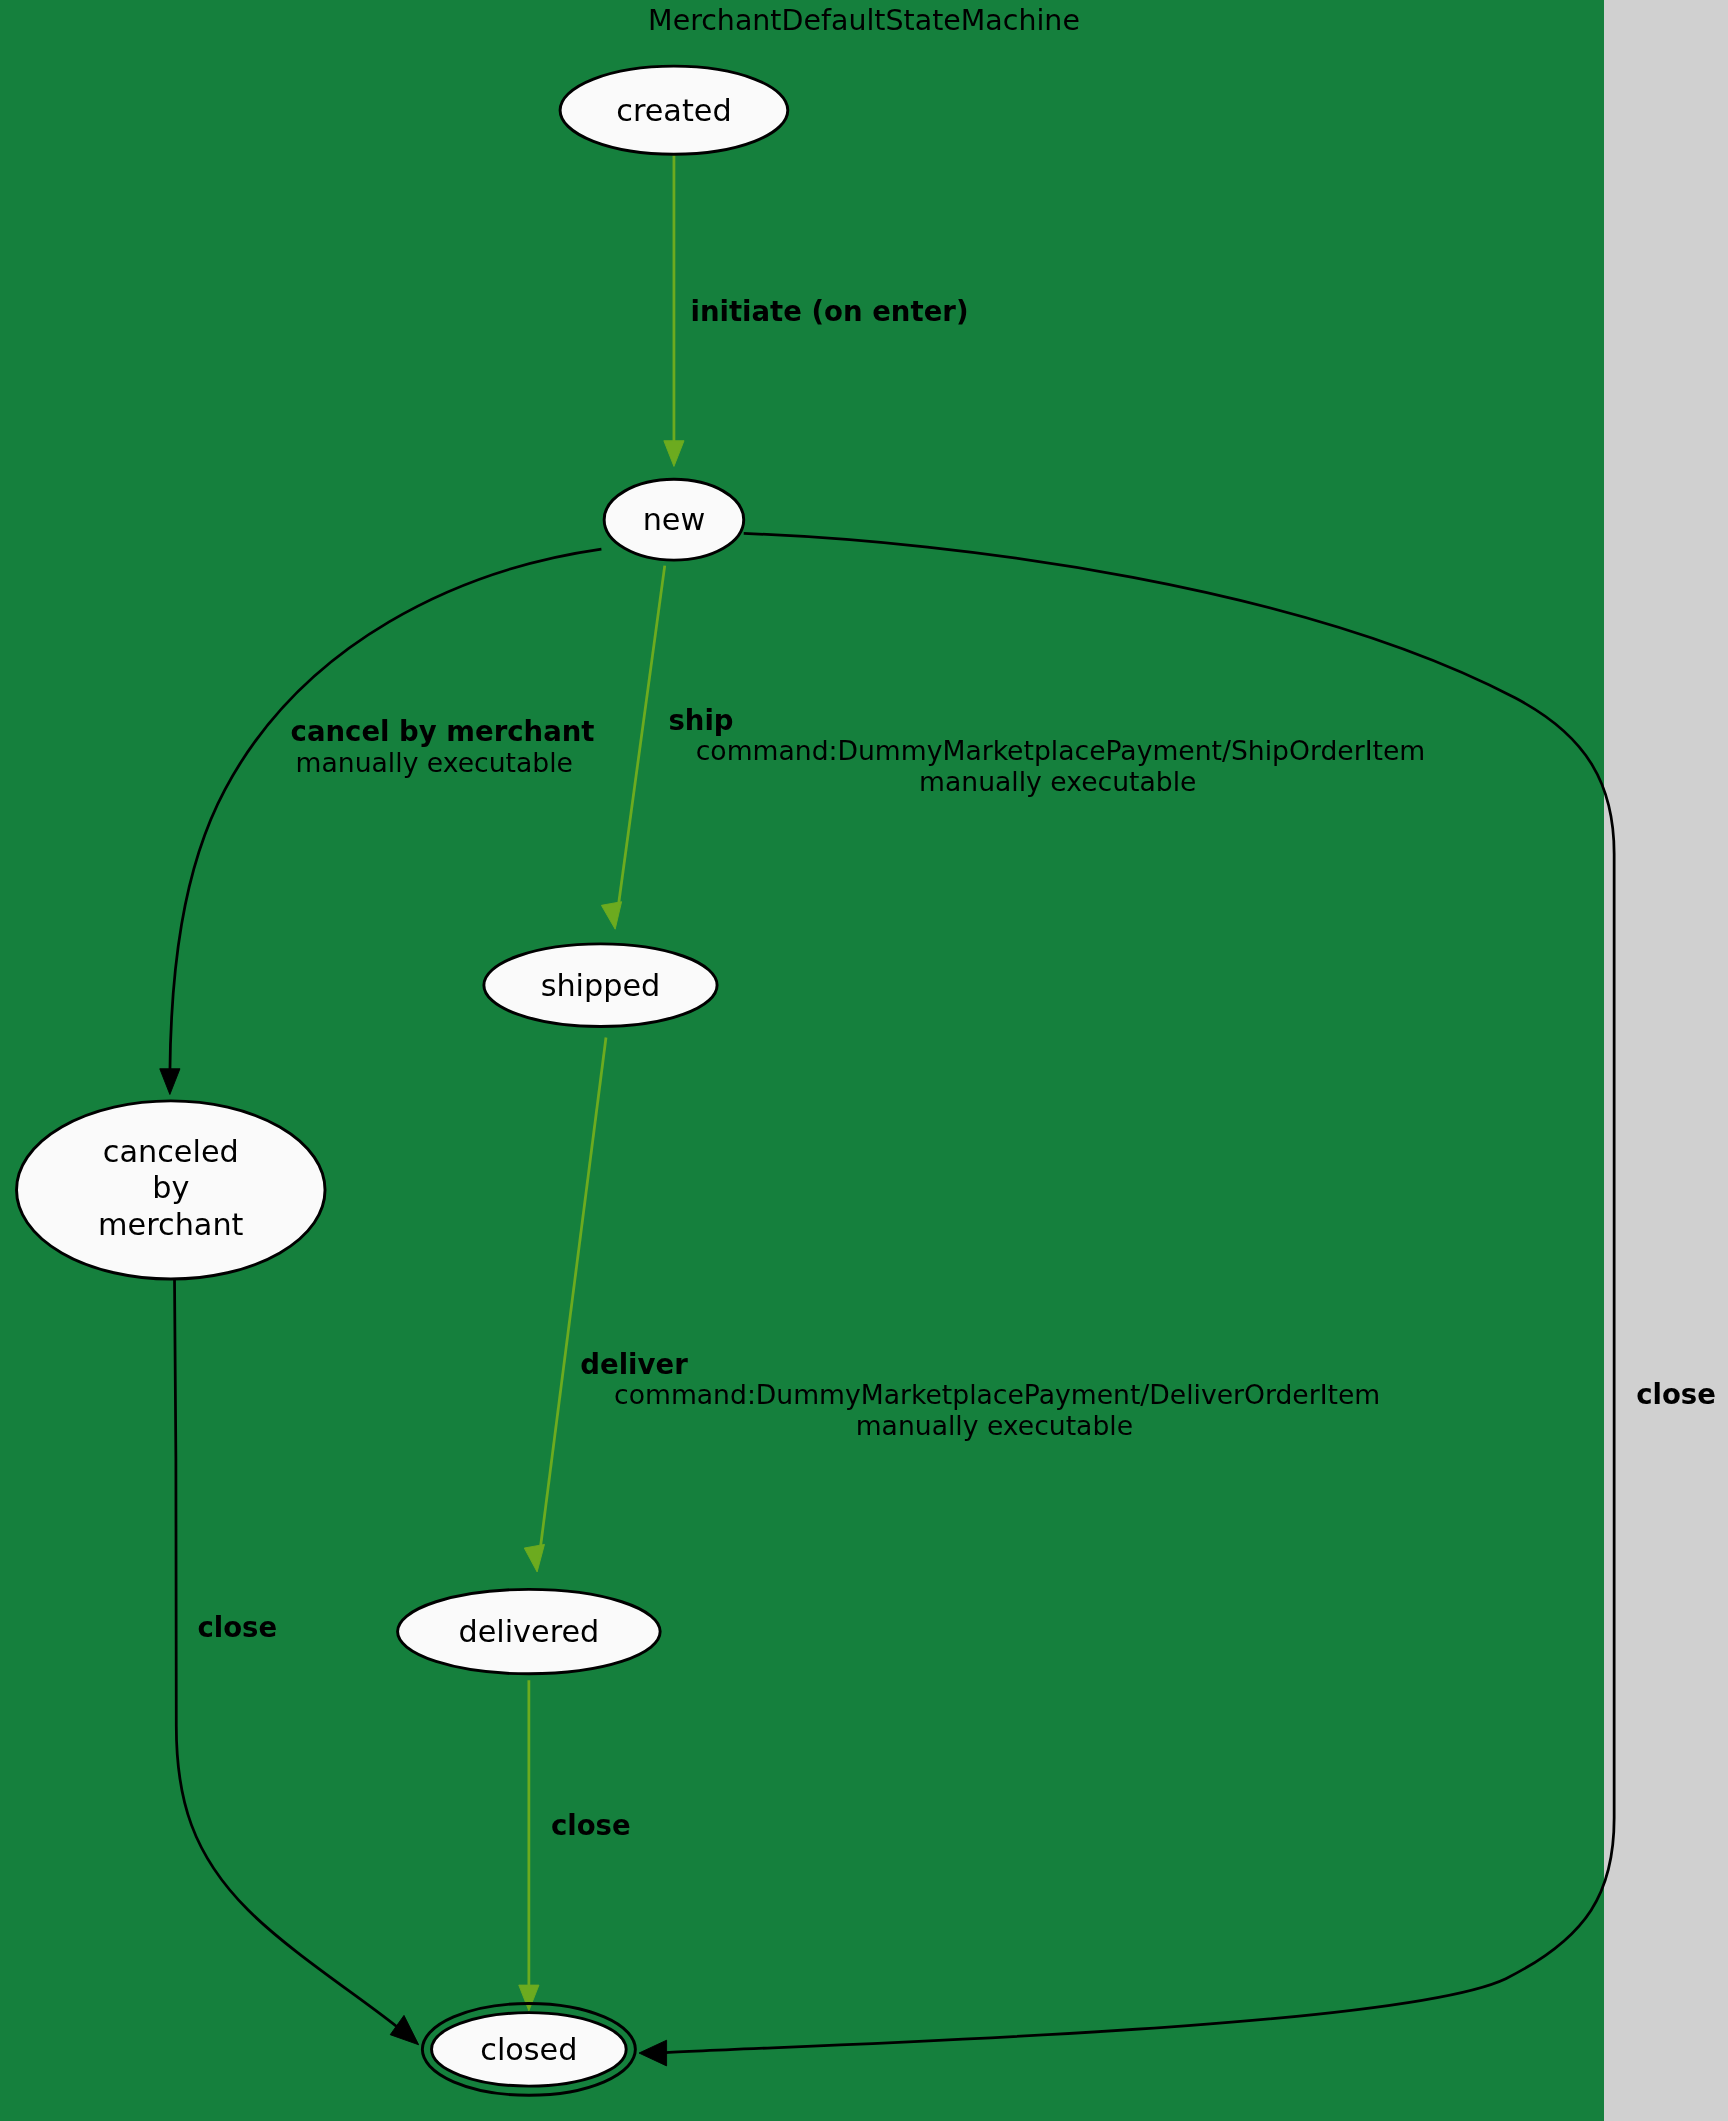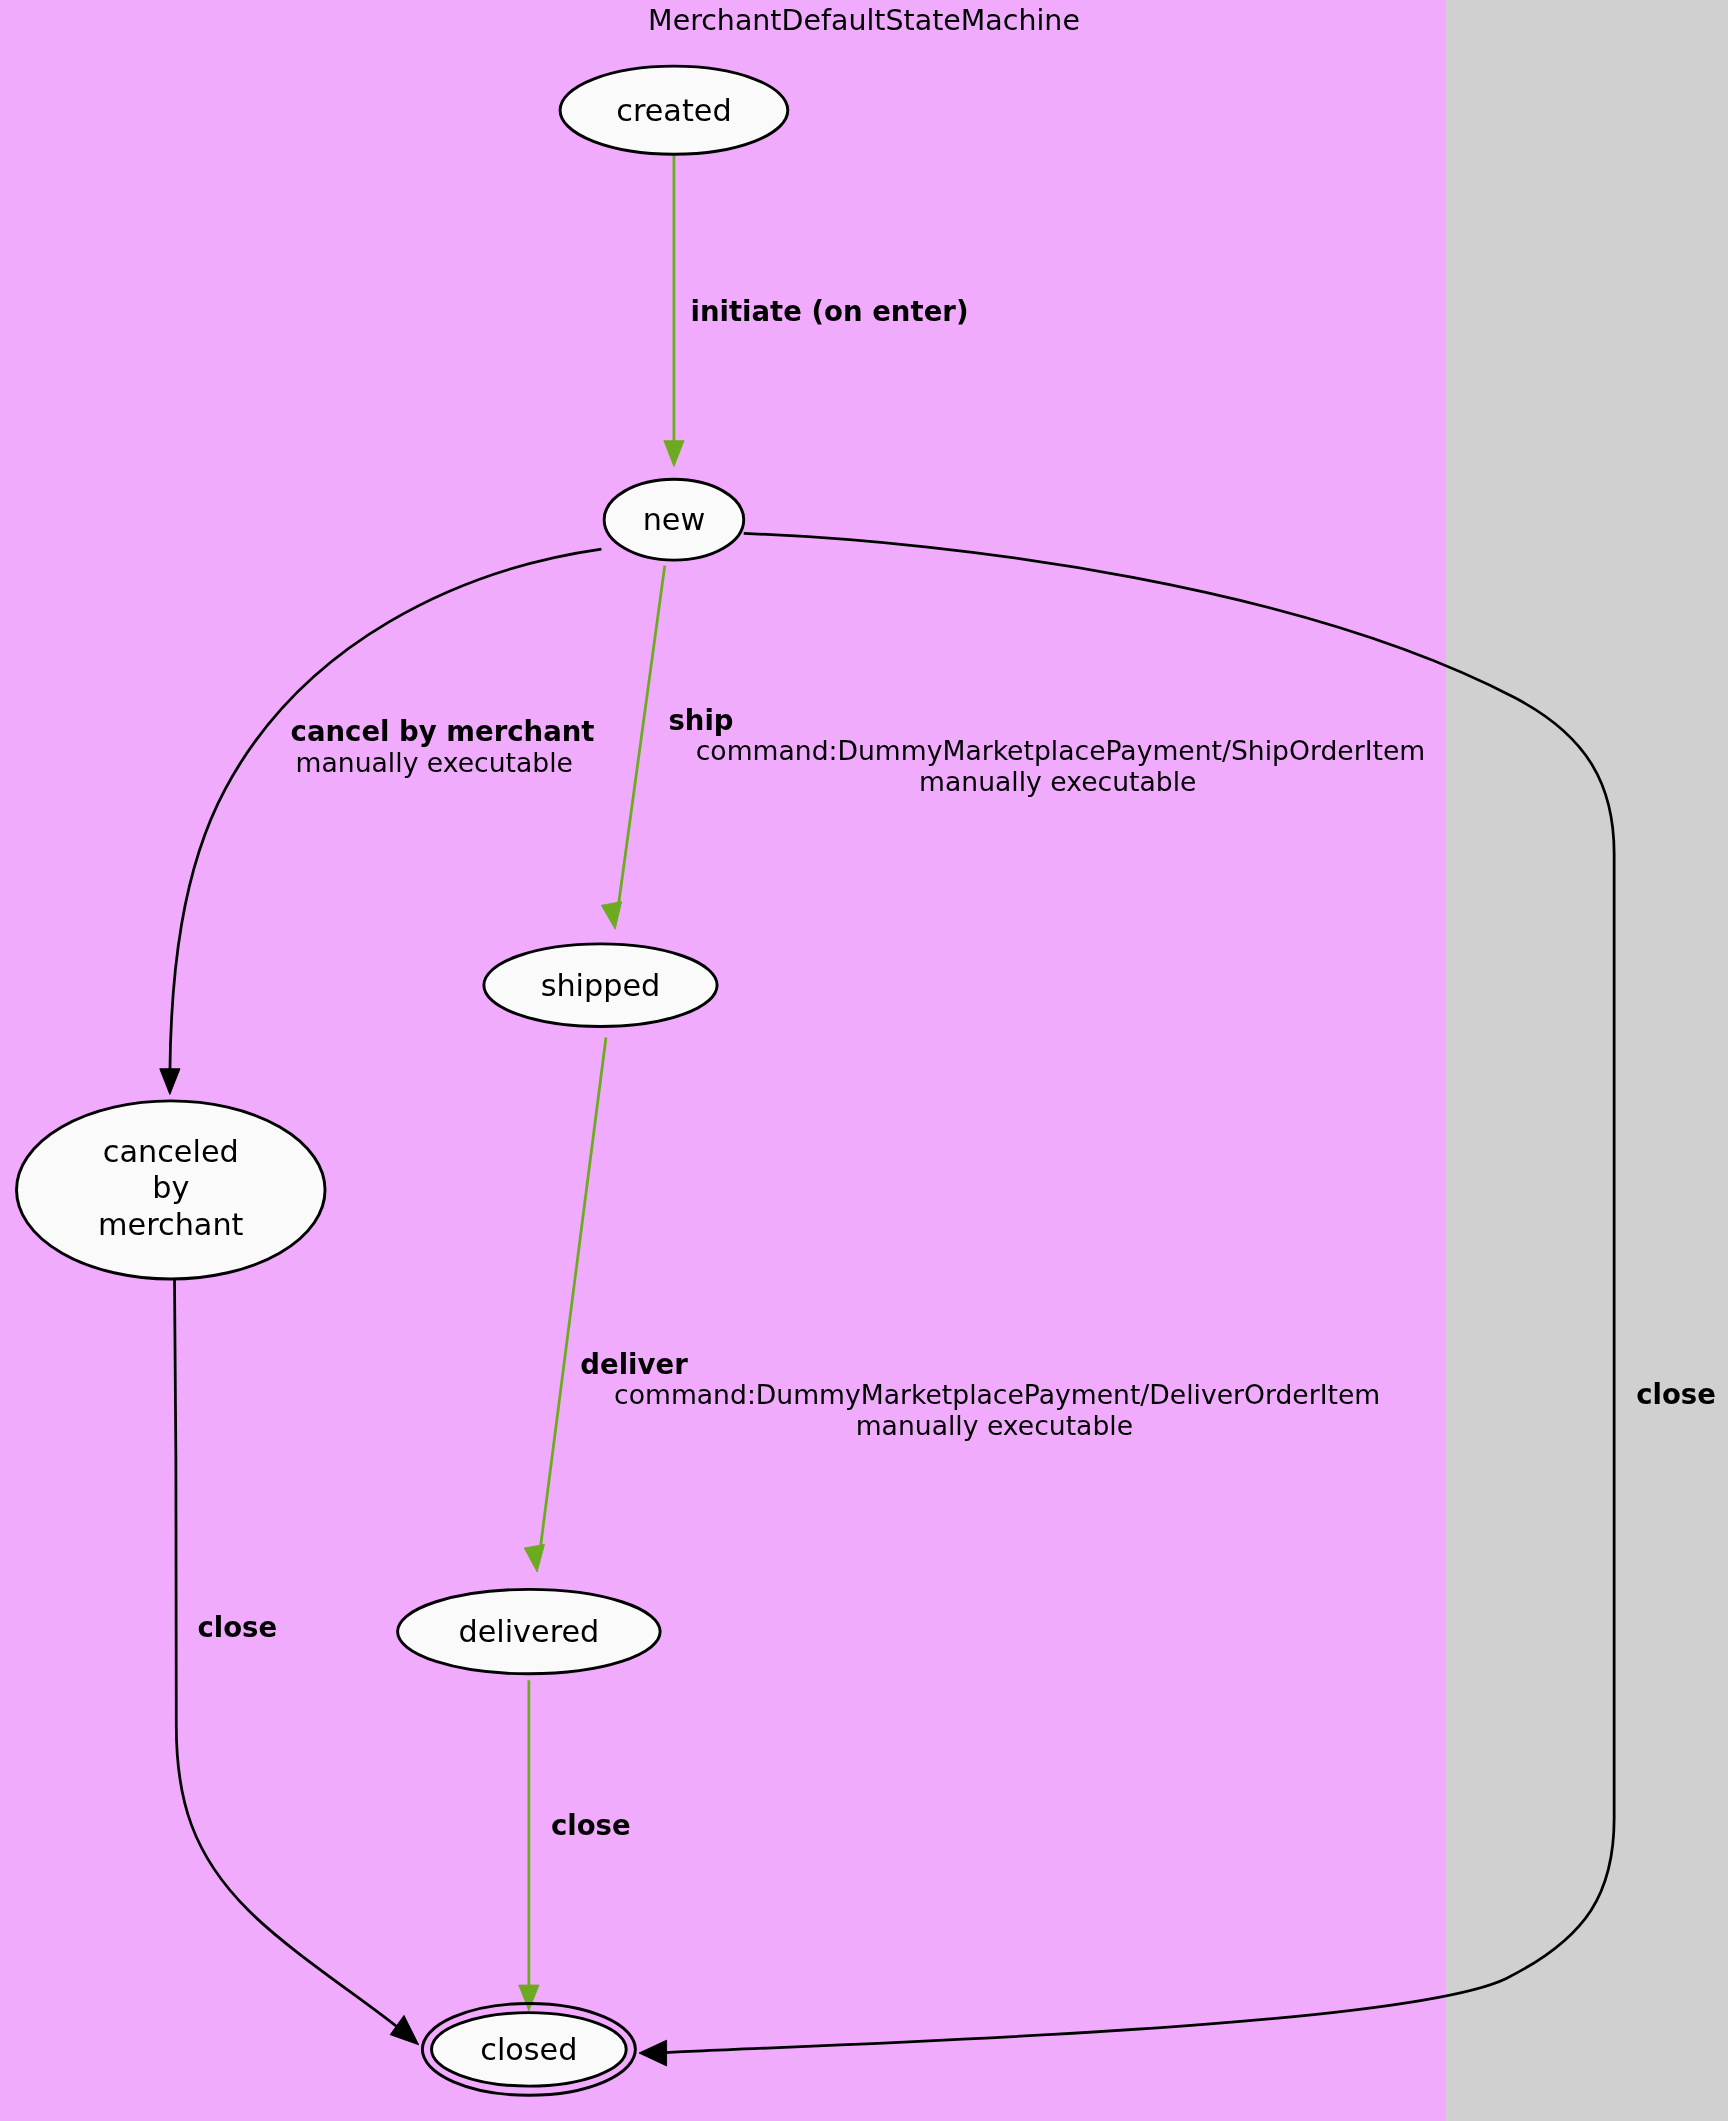--- a/index.html
+++ b/index.html
@@ -8,23 +8,23 @@
     background: #d0d0d0;
   }
   body {
     width: 1728px;
     height: 2121px;
     font-family: "DejaVu Sans", sans-serif;
     overflow: hidden;
   }
   #diagram-root {
     position: relative;
-    width: 1446px;
+    width: 1604px;
     height: 2121px;
-    background: #f0abfc;
+    background: #15803d;
   }
   svg#state-machine-svg {
     display: block;
     width: 1728px;
     height: 2121px;
   }
   .node-ellipse {
     fill: #fafafa;
     stroke: #000000;
     stroke-width: 3.2;

